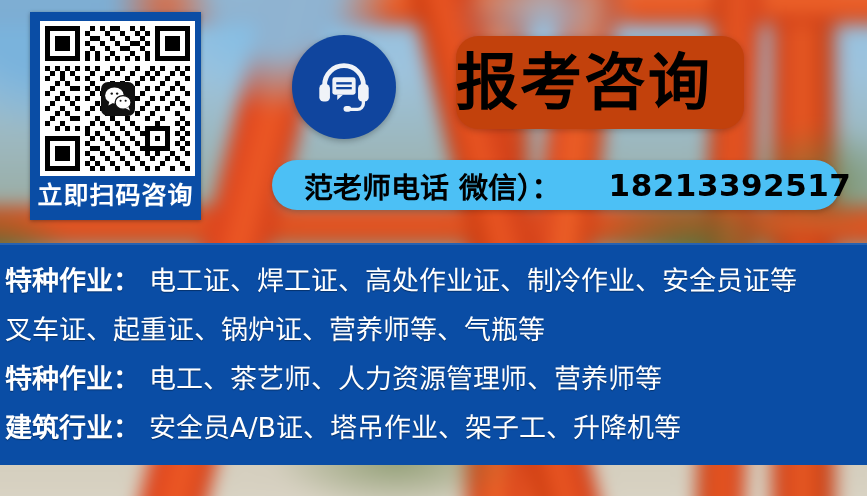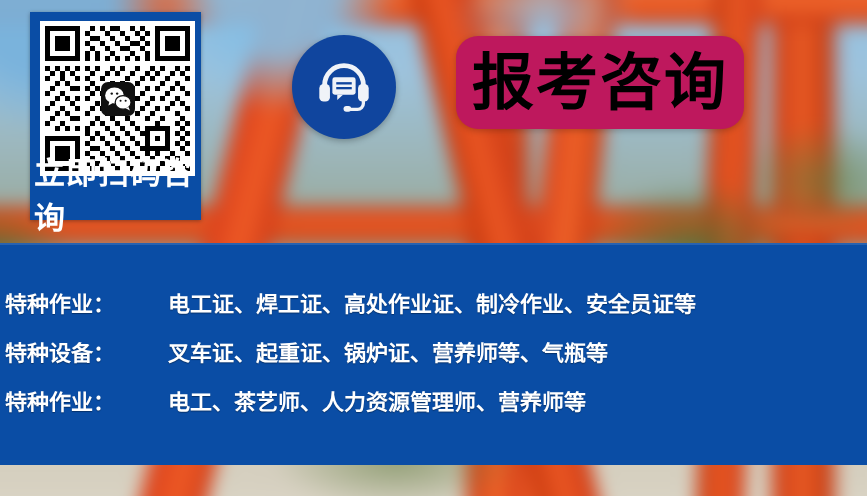--- a/index.html
+++ b/index.html
@@ -74,32 +74,31 @@
     flex-direction: column;
     justify-content: center;
     gap: 1px;
   }
   .info-row {
     display: flex;
     align-items: baseline;
     white-space: nowrap;
     color: #ffffff;
     font-weight: bold;
-    font-size: 22px;
+    font-size: 27px;
     line-height: 48px;
     letter-spacing: 0px;
     text-shadow: 0 1px 1px rgba(0,0,0,0.35);
   }
   .row-label {
     font-weight: bold;
     margin-right: 9px;
   }
   .row-value {
-    font-weight: bold;
-    margin-left: 44px;
+    font-weight: normal;
   }
 
   
   .qr-card {
     position: absolute;
     left: 30px;
     top: 12px;
     width: 171px;
     height: 208px;
     background: #0a4da5;
@@ -139,21 +138,21 @@
   .qr-caption {
     position: absolute;
     left: 0;
     right: 0;
     bottom: 2px;
     height: 42px;
     display: flex;
     align-items: center;
     justify-content: center;
     color: #ffffff;
-    font-size: 31px;
+    font-size: 25px;
     font-weight: bold;
     letter-spacing: 1px;
   }
 
   
   .headset-circle {
     position: absolute;
     left: 292px;
     top: 35px;
     width: 104px;
@@ -167,24 +166,23 @@
   }
 
   
   .title-pill {
     position: absolute;
     left: 456px;
     top: 36px;
     width: 288px;
     height: 93px;
     border-radius: 22px;
-    background: #be185d;
+    background: #c2410c;
     display: flex;
     align-items: center;
-    justify-content: center;
     box-shadow: 0 2px 6px rgba(0,0,0,0.22);
   }
   .title-pill-text {
     color: #000000;
     font-size: 62px;
     font-weight: bold;
     letter-spacing: 2px;
     line-height: 1;
   }
 
@@ -500,36 +498,43 @@
       <polygon points="25,40 25,45.5 31,40" fill="#f0f3f8"></polygon>
       <rect x="24" y="27" width="16" height="2.4" fill="#10459e"></rect>
       <rect x="24" y="32" width="16" height="2.4" fill="#10459e"></rect>
     </svg>
   </div>
 
   <div class="title-pill">
     <span class="title-pill-text">报考咨询</span>
   </div>
 
+  <div class="phone-pill">
+    <span class="phone-label">范老师电话 微信）：</span>
+    <span class="phone-number">18213392517</span>
+  </div>
 
   <div class="info-panel">
     <div class="info-rows">
 
       <div class="info-row">
         <span class="row-label">特种作业：</span>
         <span class="row-value">电工证、焊工证、高处作业证、制冷作业、安全员证等</span>
       </div>
 
       <div class="info-row">
-        <span class="row-label">特种设备：</span>
         <span class="row-value">叉车证、起重证、锅炉证、营养师等、气瓶等</span>
       </div>
 
       <div class="info-row">
         <span class="row-label">特种作业：</span>
         <span class="row-value">电工、茶艺师、人力资源管理师、营养师等</span>
       </div>
 
+      <div class="info-row">
+        <span class="row-label">建筑行业：</span>
+        <span class="row-value">安全员A/B证、塔吊作业、架子工、升降机等</span>
+      </div>
 
     </div>
   </div>
 
 </div>
 
 </body></html>

